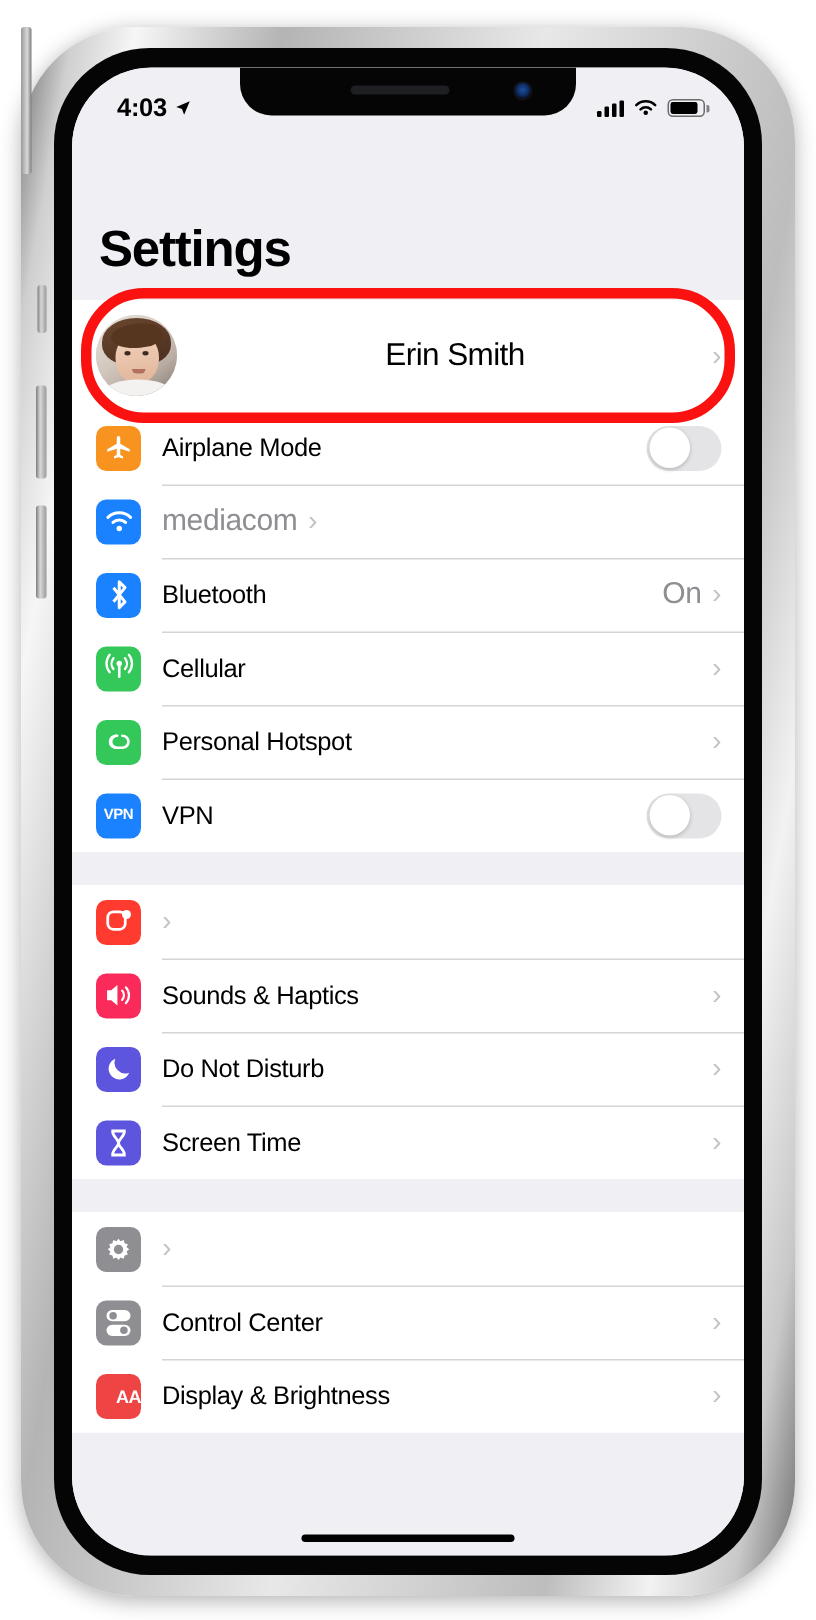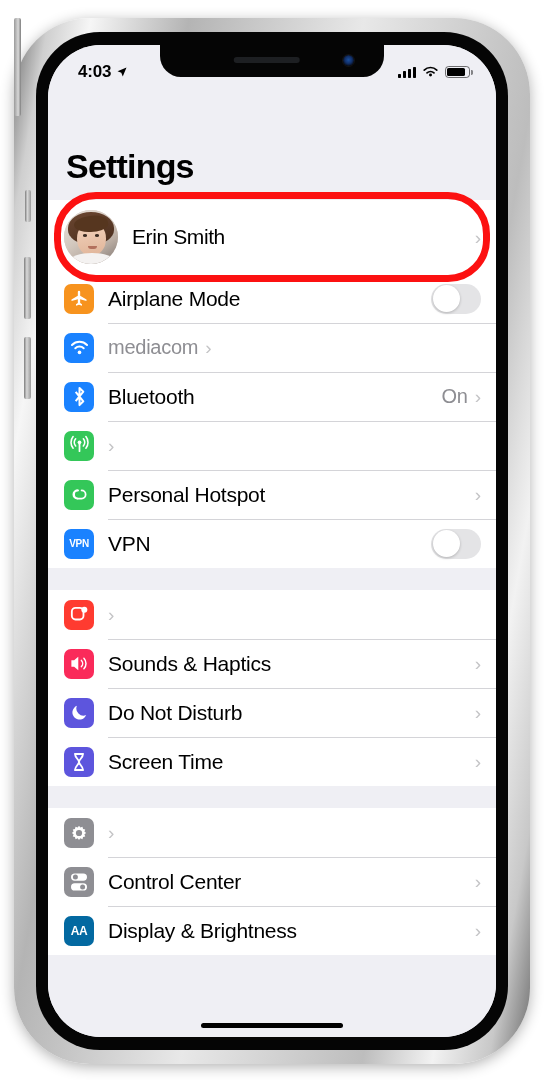--- a/index.html
+++ b/index.html
@@ -122,21 +122,21 @@
     content:""; position:absolute; left:60px; right:0; top:0;
     height:1px; background:#d4d4d8;
   }
   .row-icon{
     width:30px; height:30px; border-radius:7px;
     flex:0 0 30px;
     display:flex; align-items:center; justify-content:center;
     margin-right:14px;
   }
   .row-icon svg{ display:block; }
-  .row-label{ font-size:21px; color:#000; letter-spacing:-.25px; flex:1; }
+  .row-label{ font-size:17px; color:#000; letter-spacing:-.25px; flex:1; }
   .row-value{ font-size:20px; color:#8e8e93; letter-spacing:-.25px; margin-right:7px; }
   .chev{ color:#c4c4c6; font-size:19px; line-height:1; font-weight:500; }
 
   
   .toggle{
     width:50px; height:30px; border-radius:15px;
     background:#e4e4e6; position:relative; flex:0 0 50px;
   }
   .toggle i{
     position:absolute; left:1.5px; top:1.5px;
@@ -175,21 +175,21 @@
     background:#56361f; transform:rotate(-7deg);
   }
   .avatar .eye{ position:absolute; width:4px; height:2.6px; border-radius:50%; background:#3b2b22; top:24px; }
   .avatar .eye.l{ left:19px; } .avatar .eye.r{ left:31px; }
   .avatar .mouth{ position:absolute; left:24px; top:36px; width:9px; height:2.6px;
     border-radius:0 0 6px 6px; background:#b3705c; }
   .avatar .shoulder{
     position:absolute; left:6px; bottom:-5px; width:44px; height:16px;
     border-radius:50% 50% 0 0; background:#f4f2f1;
   }
-  .profile-text{ flex:1; display:flex; flex-direction:column; justify-content:center; gap:13px; }
+  .profile-text{ flex:1; display:flex; flex-direction:row; justify-content:center; gap:13px; }
   .profile-name{ font-size:21px; color:#000; letter-spacing:-.4px; }
   .profile-sub{ font-size:13.5px; color:#1c1c1e; letter-spacing:-.1px; }
 
   .highlight-ring{
     position:absolute;
     left:6px; top:-8px; right:6px; bottom:-8px;
     border:7px solid #fc1111;
     border-radius:42px;
     pointer-events:none;
     z-index:12;
@@ -308,20 +308,21 @@
                 </div>
                 <div class="row">
                   <span class="row-icon" style="background: rgb(52, 199, 89);">
                     <svg width="21" height="21" viewBox="0 0 24 24">
                       <circle cx="12" cy="8.4" r="2.1" fill="#fff"></circle>
                       <rect x="11" y="9.5" width="2" height="10" rx="1" fill="#fff"></rect>
                       <path stroke="#fff" fill="none" stroke-linecap="round" stroke-width="1.8" d="M7.6 4.3a6.6 6.6 0 0 0 0 8.3M16.4 4.3a6.6 6.6 0 0 1 0 8.3"></path>
                       <path stroke="#fff" fill="none" stroke-linecap="round" stroke-width="1.8" d="M4.7 1.8a10.4 10.4 0 0 0 0 13.3M19.3 1.8a10.4 10.4 0 0 1 0 13.3"></path>
                     </svg>
                   </span>
+                  <span class="row-label">Cellular</span>
                   <span class="chev">›</span>
                 </div>
                 <div class="row">
                   <span class="row-icon" style="background: rgb(52, 199, 89);">
                     <svg width="21" height="21" viewBox="0 0 24 24">
                       <path stroke="#fff" stroke-width="2" fill="none" stroke-linecap="round" d="M14.4 7.4a4.6 4.6 0 0 1 0 9.2h-4a4.6 4.6 0 0 1 0-9.2"></path>
                       <path stroke="#fff" stroke-width="2" fill="none" stroke-linecap="round" d="M9.6 16.6a4.6 4.6 0 0 1 0-9.2"></path>
                     </svg>
                   </span>
                   <span class="row-label">Personal Hotspot</span>
@@ -395,21 +396,21 @@
                       <rect x="2" y="2.4" width="16" height="7.4" rx="3.7" fill="#fff"></rect>
                       <circle cx="6.4" cy="6.1" r="2.5" fill="#8e8e93"></circle>
                       <rect x="2" y="12.2" width="16" height="7.4" rx="3.7" fill="#fff"></rect>
                       <circle cx="13.6" cy="15.9" r="2.5" fill="#8e8e93"></circle>
                     </svg>
                   </span>
                   <span class="row-label">Control Center</span>
                   <span class="chev">›</span>
                 </div>
                 <div class="row">
-                  <span class="row-icon" style="background: #0369a1;">
+                  <span class="row-icon" style="background: #ef4444; justify-content: flex-end;">
                     <span style="font-size:12px;font-weight:700;color:#fff;letter-spacing:-.3px;">AA</span>
                   </span>
                   <span class="row-label">Display &amp; Brightness</span>
                   <span class="chev">›</span>
                 </div>
               </div>
             </div>
 
         </div>
 

